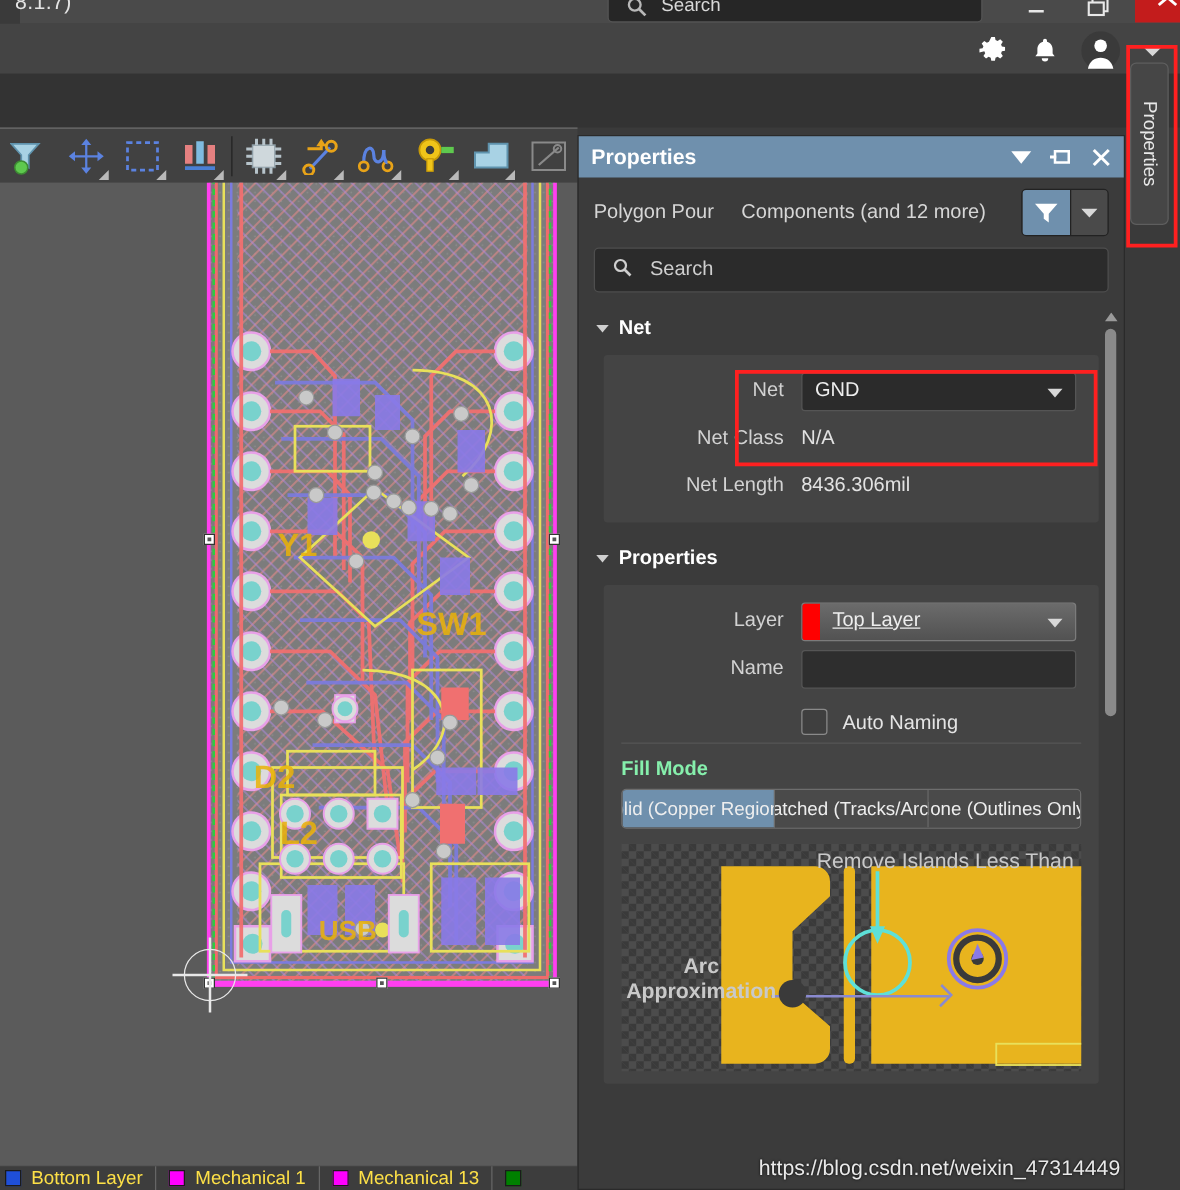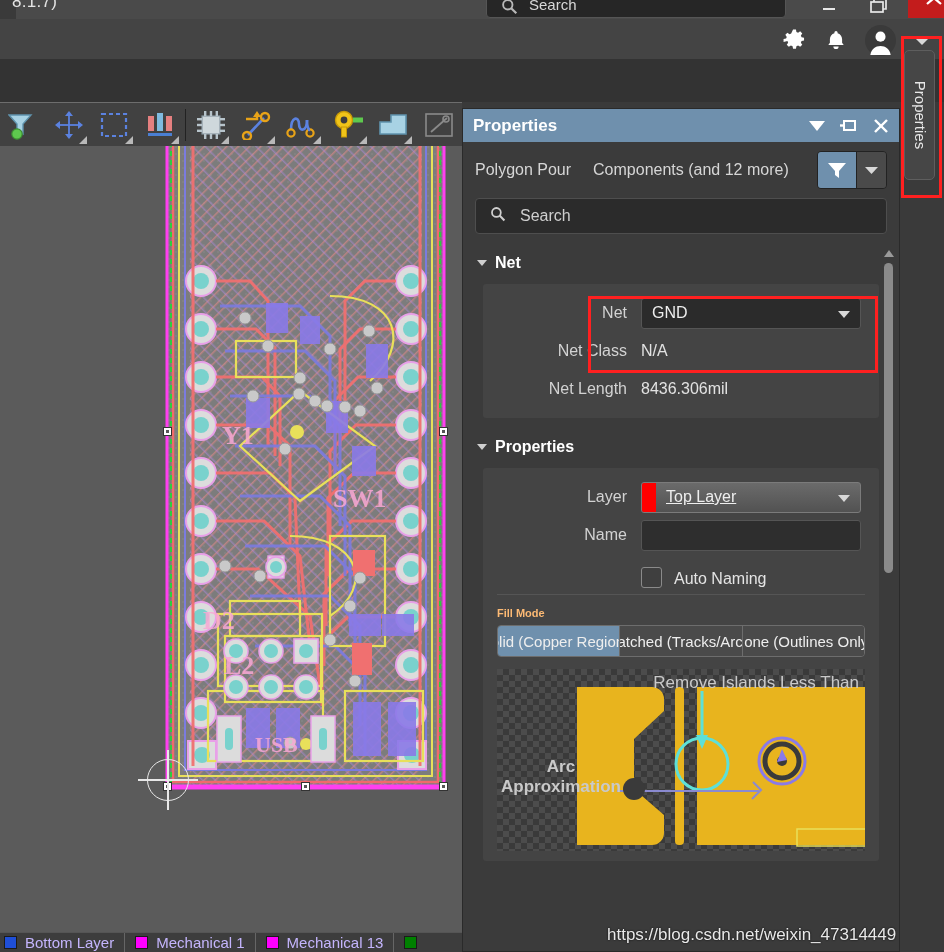--- a/index.html
+++ b/index.html
@@ -51,28 +51,28 @@
   .handle::after { content:''; position:absolute; left:2px; top:2px; width:3px;height:3px;
      background:#555; }
 
   .origin-cross { position:absolute; left:147px; top:613px; width:42px; height:42px;
      border:1.5px solid #e8e8e8; border-radius:50%; }
   .origin-cross::before, .origin-cross::after { content:''; position:absolute;
      background:#e8e8e8; }
   .origin-cross::before { left:-10px; top:19px; width:60px; height:1.5px; }
   .origin-cross::after { left:19px; top:-10px; width:1.5px; height:60px; }
 
-  .refdes { position:absolute; color:#f9a8d4; font-size:26px; font-weight:bold;
-     opacity:.85; font-family:Liberation Serif, serif; }
+  .refdes { position:absolute; color:#eab308; font-size:26px; font-weight:bold;
+     opacity:.85; font-family:Liberation Sans, sans-serif; }
 
   
   .layerbar { position:absolute; left:0; top:932px; width:462px; height:20px;
      background:#3d3d3d; display:flex; align-items:center; border-top:1px solid #555; }
   .layer-tab { position:relative; display:flex; align-items:center; height:20px;
-     padding:0 10px; border-right:1px solid #666; color:#c4b5fd; font-size:15px;
+     padding:0 10px; border-right:1px solid #666; color:#fde047; font-size:15px;
      white-space:nowrap; }
   .layer-sw { width:13px; height:13px; margin-right:8px; border:1px solid #1b1b1b; }
 
   
   .panel { position:absolute; left:462px; top:108px; width:438px; height:844px;
      background:#3b3b3b; border:1px solid #2a2a2a; }
   .panel-title { height:33px; background:#6f90ad; display:flex; align-items:center;
      padding:0 10px; }
   .panel-title .ttl { color:#fff; font-size:17px; font-weight:bold; flex:1; }
   .panel-title .tb { color:#fff; margin-left:14px; display:flex; align-items:center; }
@@ -116,21 +116,21 @@
   .textbox { flex:1; height:31px; background:#2e2e2e; border:1px solid #555;
      border-radius:3px; margin-right:12px; }
 
   .chk-row { display:flex; align-items:flex-end; height:34px; padding-left:158px; }
   .chkbox { width:21px; height:21px; background:#3f3f3f; border:1px solid #8a8a8a;
      border-radius:3px; margin-right:12px; }
   .chk-lbl { color:#e4e4e4; font-size:16px; }
 
   .divider { height:1px; background:#555; margin:6px 14px 0 14px; }
 
-  .sub-hdr { padding:12px 14px 6px 14px; color:#fdba74; font-size:11px; font-weight:bold; }
+  .sub-hdr { padding:12px 14px 6px 14px; color:#86efac; font-size:16px; font-weight:bold; }
 
   .segctl { display:flex; margin:0 14px; height:32px; border:1px solid #6d6d6d;
      border-radius:4px; overflow:hidden; }
   .seg { flex:1; display:flex; align-items:center; justify-content:center;
      color:#eee; font-size:15px; background:#4a4a4a; border-right:1px solid #6d6d6d;
      white-space:nowrap; overflow:hidden; }
   .seg:last-child { border-right:none; }
   .seg.active { background:#6f90ad; }
 
   .illus { margin:12px 14px 0 14px; height:182px; position:relative; overflow:hidden;

